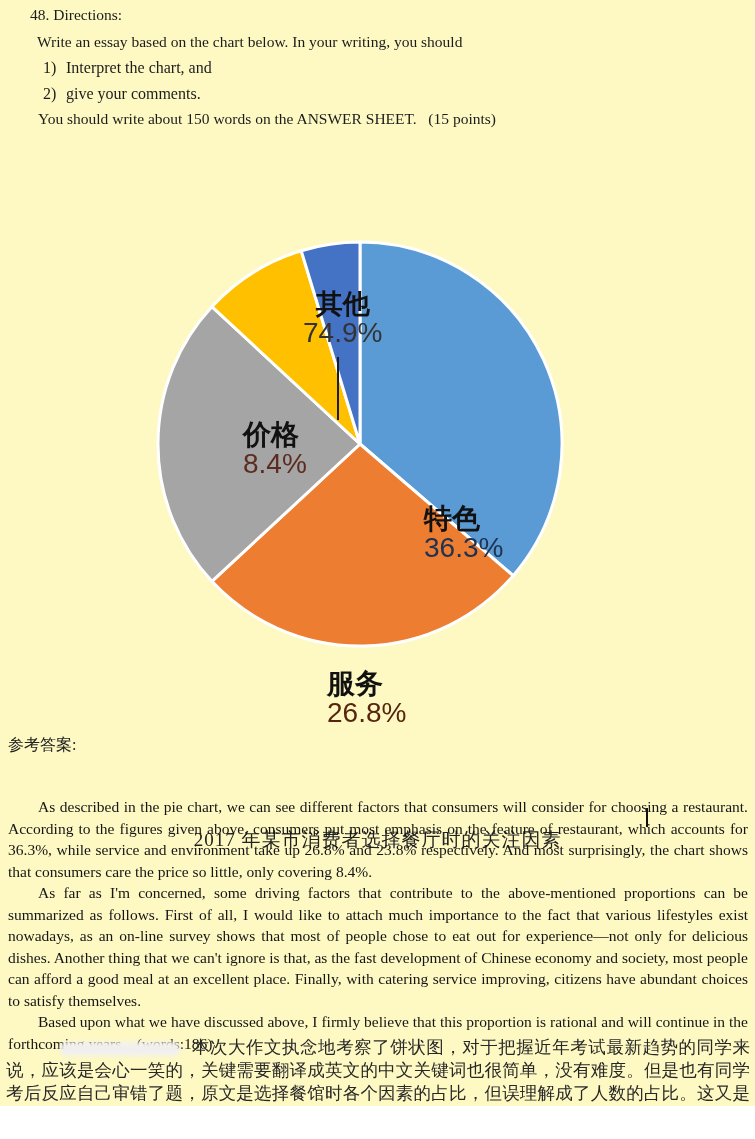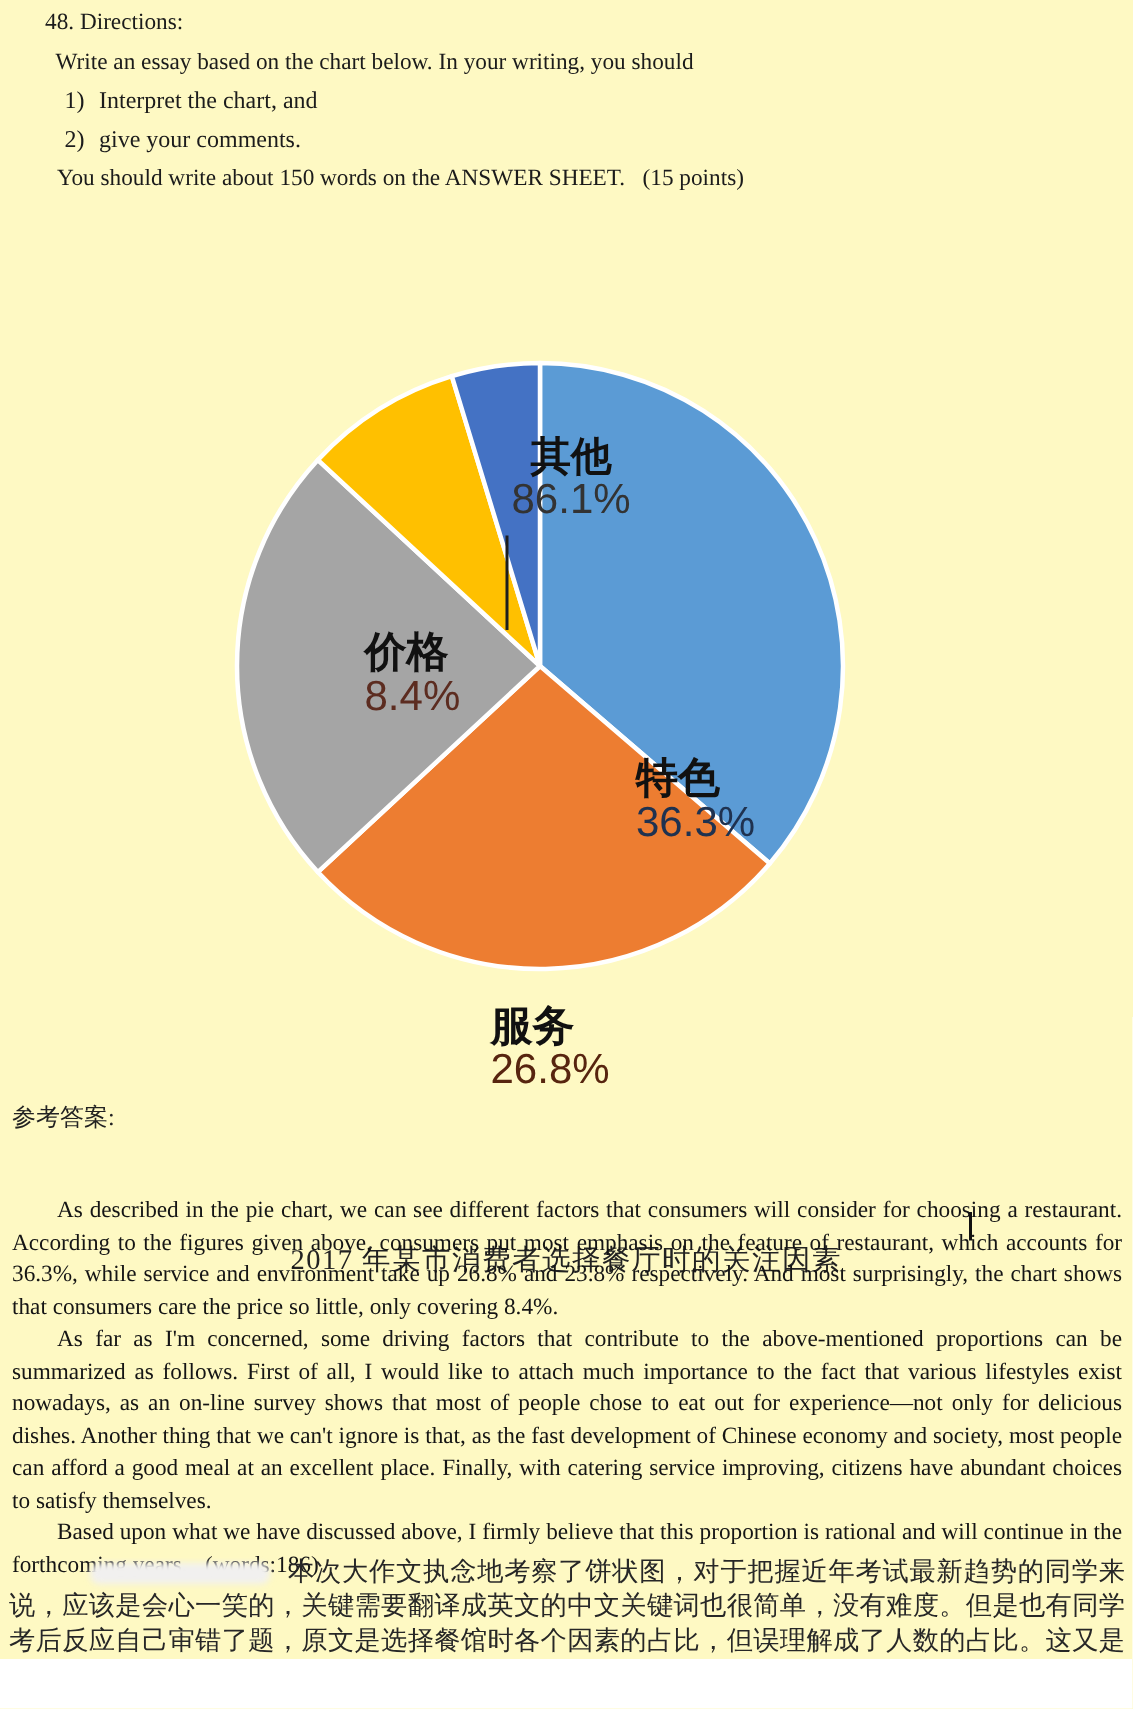--- a/index.html
+++ b/index.html
@@ -21,21 +21,21 @@
   #pie-svg{position:absolute;left:0;top:0;}
   .pie-label{position:absolute;white-space:nowrap;line-height:1.05;
              font-family:"Liberation Sans",sans-serif;}
   .pie-label .nm{font-weight:bold;color:#111;font-size:28px;}
   .pie-label .val{font-size:28px;}
   
   #lbl-feature{left:424px;top:364px;}   #lbl-feature .val{color:#1f3250;}
   #lbl-service{left:327px;top:529px;}   #lbl-service .val{color:#57250f;}
   #lbl-env{left:196px;top:409px;}       #lbl-env .val{color:#3c3c3c;}
   #lbl-price{left:243px;top:280px;}     #lbl-price .val{color:#5c2c20;}
-  #lbl-other{left:303px;top:150px;text-align:center;margin-left:38px;}  #lbl-other .val{color:#333;}
+  #lbl-other{left:303px;top:150px;text-align:center;}  #lbl-other .val{color:#333;}
   #lbl-other .nm{font-size:27px;}
   #leader-line{position:absolute;left:337px;top:217px;width:2px;height:63px;background:#1e1e1e;}
   #chart-caption{position:absolute;left:0;top:687px;width:755px;text-align:center;
                  font-size:19px;color:#222;letter-spacing:1px;}
   #cursor-mark{position:absolute;left:646px;top:668px;width:2px;height:19px;background:#111;}
 
   
   #answer-heading{position:absolute;left:8px;top:735px;font-size:16px;color:#222;}
   .ans-para{position:absolute;left:8px;width:740px;font-size:15.5px;line-height:21.6px;
             text-align:justify;text-indent:30px;color:#151515;margin-top:36px;}
@@ -71,21 +71,21 @@
     <svg id="pie-svg" width="755" height="580" viewBox="0 0 755 580">
         <path d="M 360 304 L 360.00 102.00 A 202 202 0 0 1 513.19 435.67 Z" fill="#5B9BD5" stroke="#ffffff" stroke-width="3" stroke-linejoin="round"></path>
         <path d="M 360 304 L 513.19 435.67 A 202 202 0 0 1 211.88 441.35 Z" fill="#ED7D31" stroke="#ffffff" stroke-width="3" stroke-linejoin="round"></path>
         <path d="M 360 304 L 211.88 441.35 A 202 202 0 0 1 211.88 166.65 Z" fill="#A5A5A5" stroke="#ffffff" stroke-width="3" stroke-linejoin="round"></path>
         <path d="M 360 304 L 211.88 166.65 A 202 202 0 0 1 301.21 110.74 Z" fill="#FFC000" stroke="#ffffff" stroke-width="3" stroke-linejoin="round"></path>
         <path d="M 360 304 L 301.21 110.74 A 202 202 0 0 1 360.00 102.00 Z" fill="#4472C4" stroke="#ffffff" stroke-width="3" stroke-linejoin="round"></path>
       </svg>
 
     <div class="pie-label" id="lbl-other">
       <div class="nm">其他</div>
-      <div class="val">86.1%</div>
+      <div class="val">74.9%</div>
     </div>
     <div id="leader-line"></div>
 
     <div class="pie-label" id="lbl-price">
       <div class="nm">价格</div>
       <div class="val">8.4%</div>
     </div>
 
     <div class="pie-label" id="lbl-feature">
       <div class="nm">特色</div>

